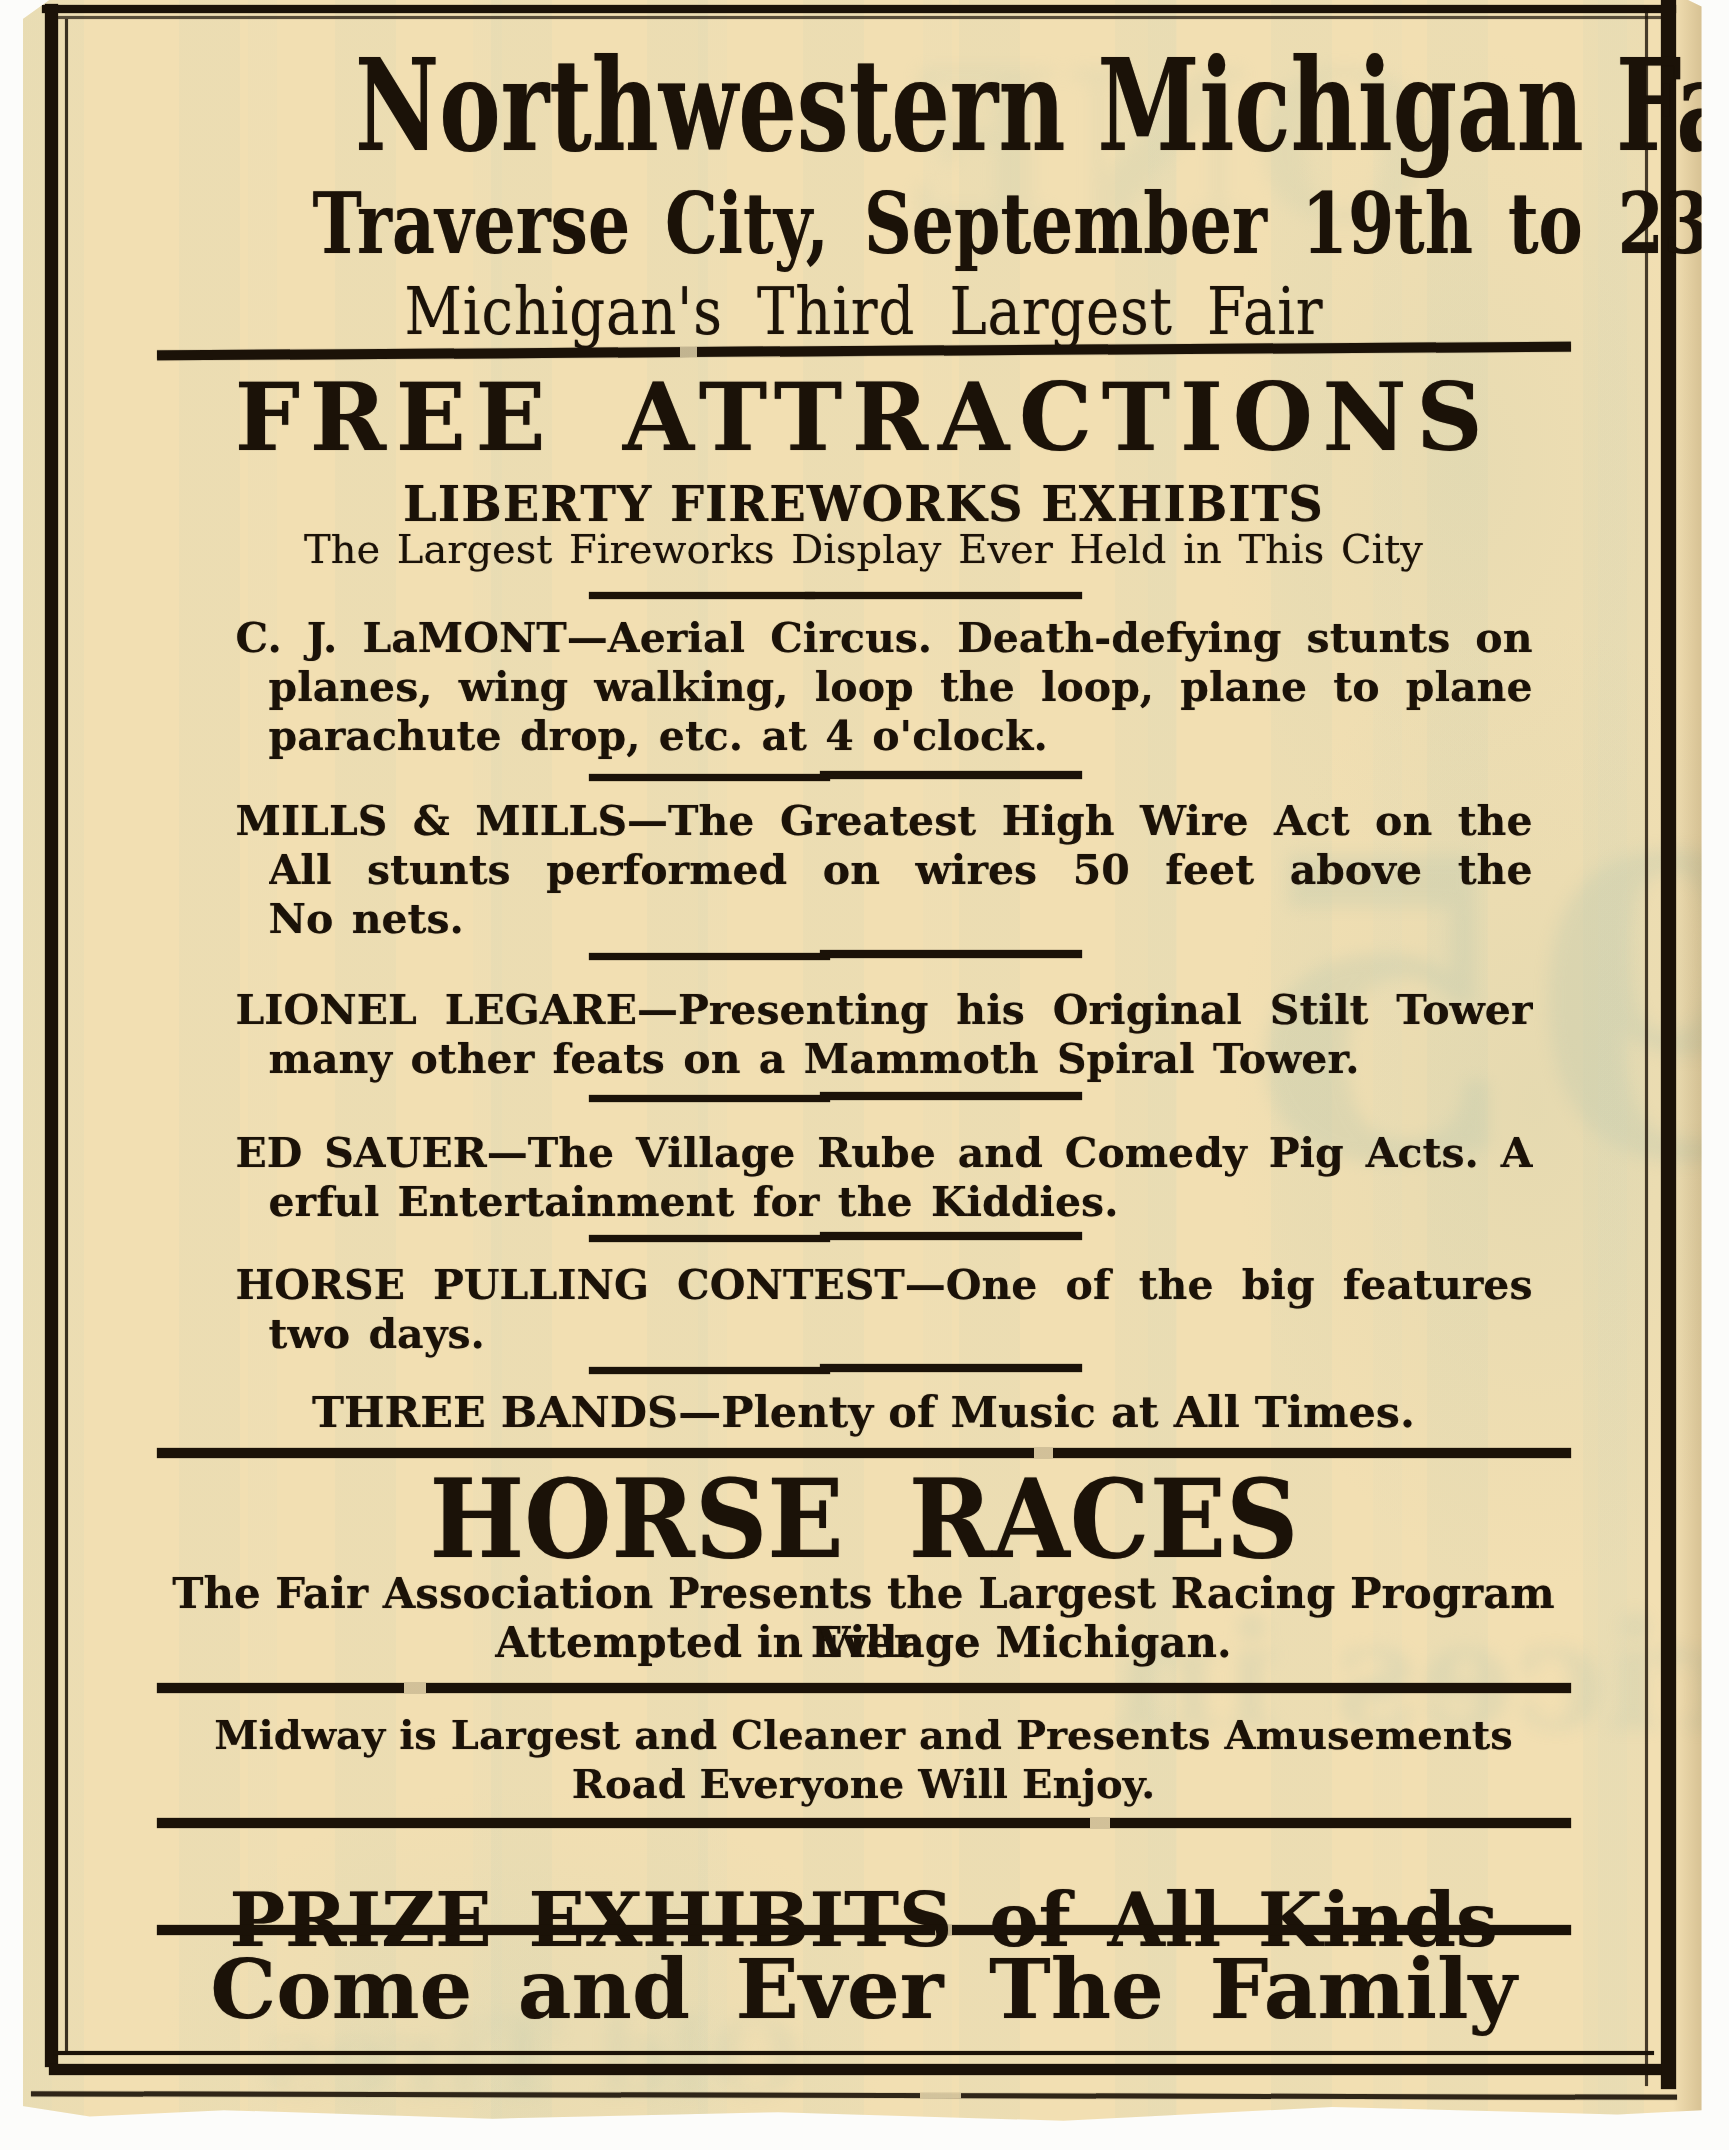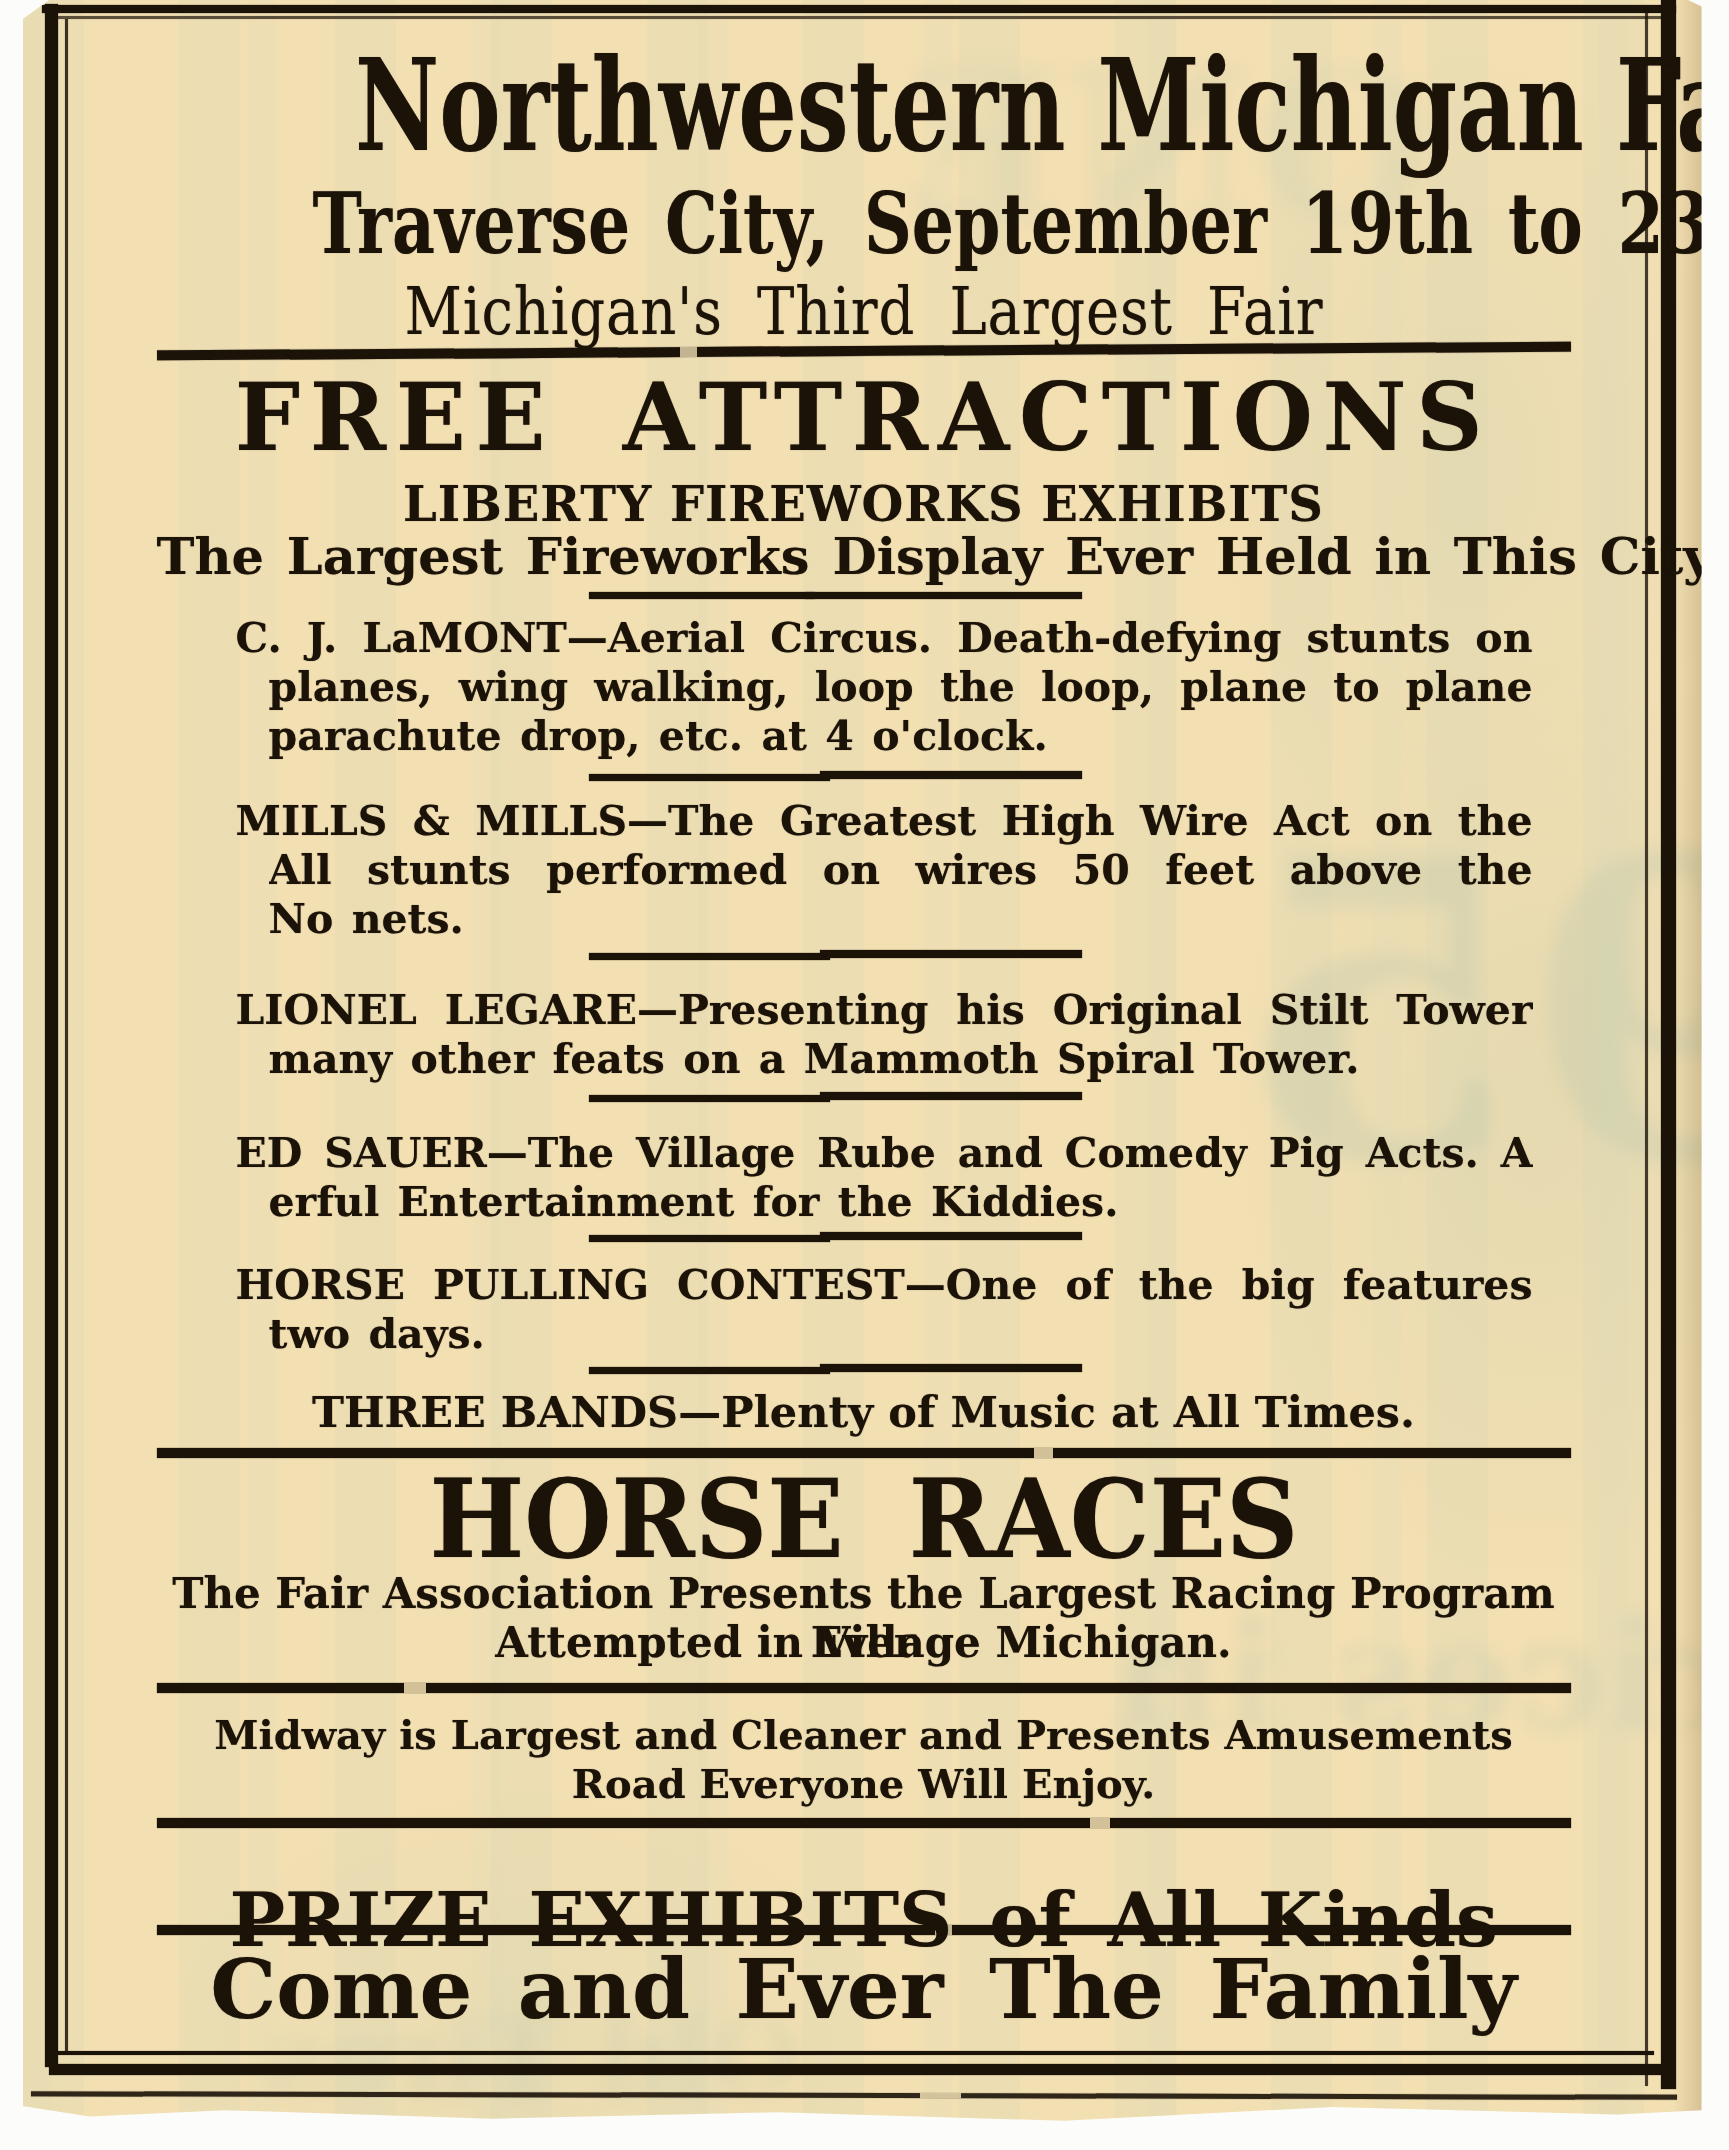--- a/index.html
+++ b/index.html
@@ -43,21 +43,21 @@
     linear-gradient(90deg,#1b1208 0 54%,rgba(27,18,8,.15) 54% 56.5%,#1b1208 56.5% 100%);
     transform:rotate(.12deg);opacity:.9;}
   
   .ink{color:#1b1208;text-shadow:0 0 1px rgba(27,18,8,.5);}
   .ctr{position:absolute;left:134px;width:1414px;text-align:center;white-space:nowrap;}
   .title{top:35px;font-size:128px;font-weight:bold;transform:scaleX(.72);line-height:1.1;}
   .subtitle{top:173px;font-size:85px;font-weight:bold;transform:scaleX(.78);word-spacing:.18em;}
   .tagline{top:273px;font-size:66px;font-weight:normal;transform:scaleX(.85);word-spacing:.28em;letter-spacing:0.9px;}
   .free-head{top:363px;font-size:92px;font-weight:bold;letter-spacing:.105em;word-spacing:.28em;transform:scaleY(1.02);}
   .liberty{top:476px;font-size:48px;font-weight:bold;letter-spacing:.02em;}
-  .largest{top:526px;font-size:51px;font-weight:bold;word-spacing:.1em;}
+  .largest{top:526px;font-size:40px;font-weight:normal;word-spacing:.1em;}
   .bands{top:1387px;font-size:43px;font-weight:bold;}
   .hr-head{top:1465px;font-size:109px;font-weight:bold;transform:scaleX(.92);word-spacing:.3em;line-height:1;}
   .prize{top:1837px;font-size:74px;font-weight:bold;word-spacing:.15em;line-height:86px;margin-top:40px;}
   .closing{top:1942px;font-size:83px;font-weight:bold;word-spacing:.2em;line-height:95px;}
   
   .rule{position:absolute;left:134px;width:1414px;height:8.6px;background:#1b1208;box-shadow:0 0 0.9px #1b1208;}
   .r1{top:346px;transform:rotate(-.35deg);background:
       linear-gradient(90deg,#1b1208 0 37%,rgba(27,18,8,.2) 37% 38.2%,#1b1208 38.2% 100%);height:9.5px;}
   .r2{top:1448px;height:9.5px;background:linear-gradient(90deg,#1b1208 0 62%,rgba(27,18,8,.15) 62% 63.4%,#1b1208 63.4% 100%);}
   .r3{top:1683px;height:9.5px;background:linear-gradient(90deg,#1b1208 0 17.5%,rgba(27,18,8,.15) 17.5% 19%,#1b1208 19% 100%);}

